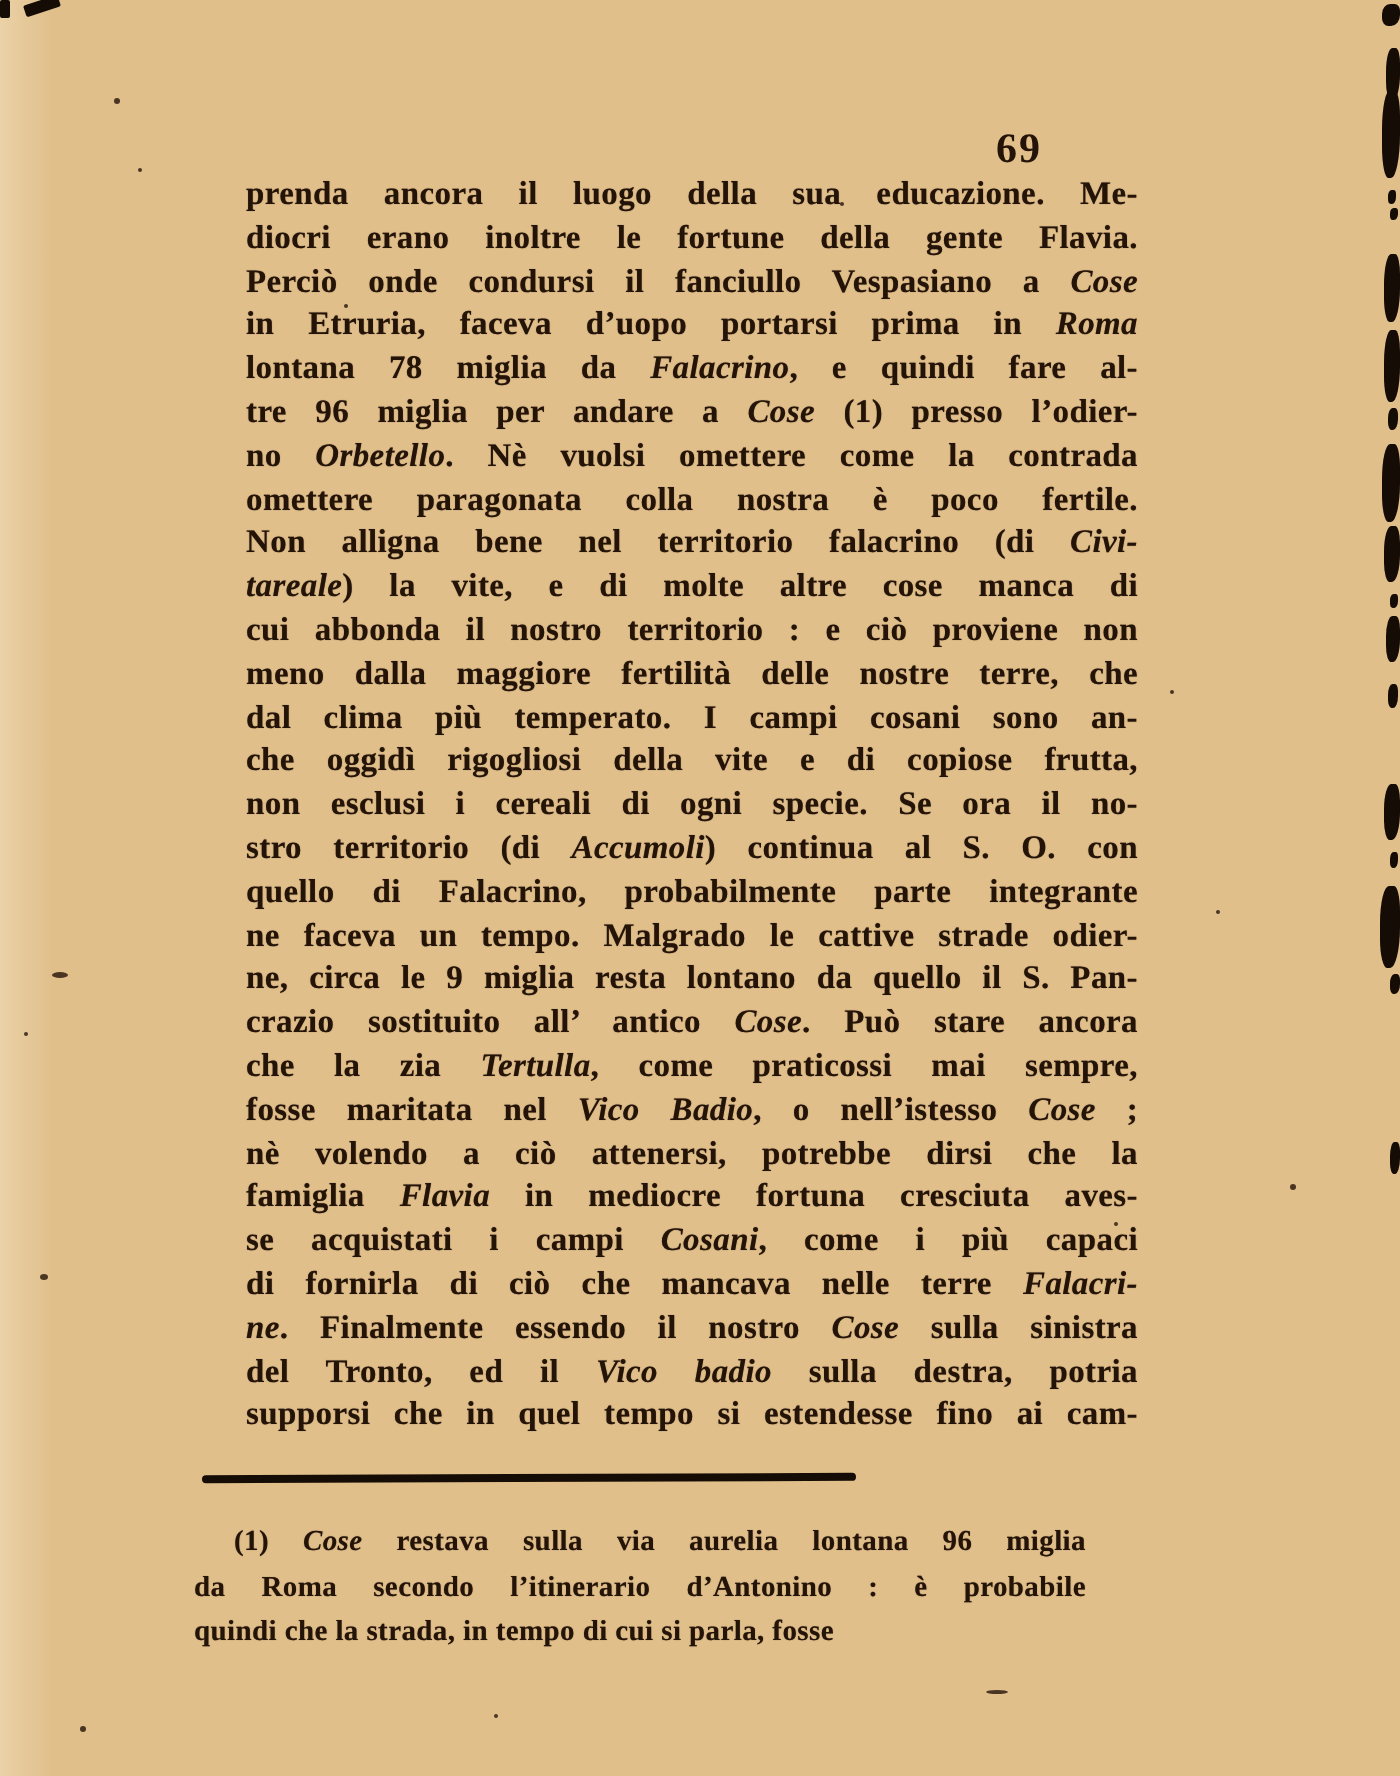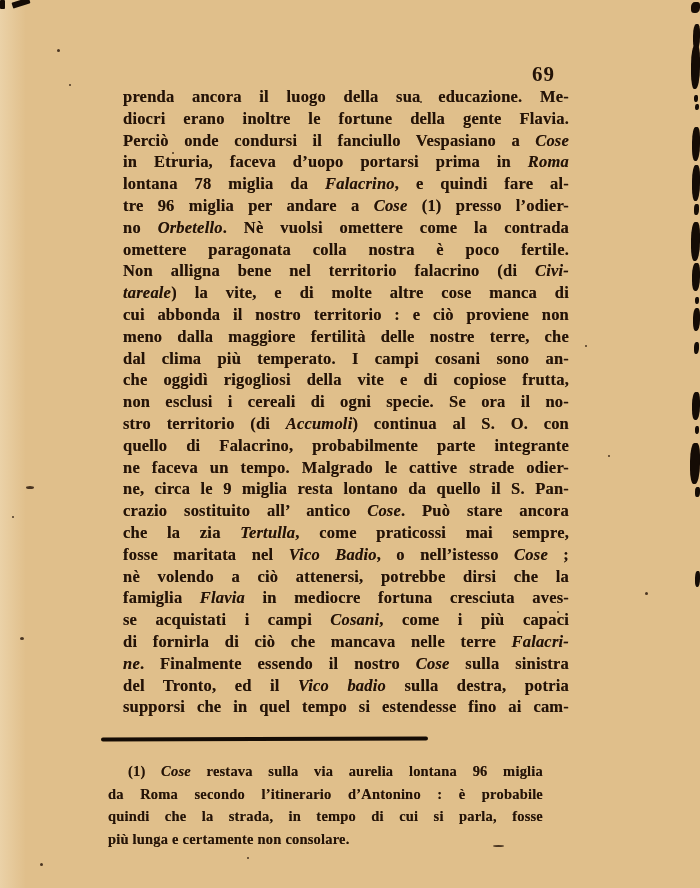--- a/index.html
+++ b/index.html
@@ -14,21 +14,21 @@
     position: relative;
   }
   .page {
     position: absolute;
     inset: 0;
     
     background: linear-gradient(90deg, rgba(255,244,220,0.35) 0px, rgba(255,244,220,0.0) 26px);
   }
   .page-number {
     position: absolute;
-    left: 532px;
+    left: 498px;
     top: 62px;
     font-size: 21px;
     font-weight: 700;
     letter-spacing: 1px;
   }
   .body-text {
     position: absolute;
     left: 97px;
     top: 86px;
     width: 446px;
@@ -62,21 +62,20 @@
     font-size: 14.5px;
     font-weight: 700;
     letter-spacing: 0.2px;
   }
   .footnote .tline {
     height: 22.6px;
     line-height: 22.6px;
     text-align: justify;
     text-align-last: justify;
     text-shadow: 0 0 0.5px rgba(36,19,7,0.5);
-    margin-left: 11px;
   }
   .footnote .tline:first-child { text-indent: 20px; }
   .footnote .tline:last-child  { text-align-last: left; }
   .tline i { }
   .edge-mark, .corner-mark, .speck {
     position: absolute;
   }
   .edge-mark  { border-radius: 45% 30% 50% 35%; }
   .speck      { border-radius: 50%; }
   .corner-mark{ border-radius: 1px; }
@@ -119,21 +118,20 @@
       <div class="tline"><span>del Tronto, ed il </span><i>Vico badio</i><span> sulla destra, potria</span></div>
       <div class="tline"><span>supporsi che in quel tempo si estendesse fino ai cam-</span></div>
     </div>
 
   <div class="footnote-rule" style="background: rgb(21, 12, 5);"></div>
 
   <div class="footnote" id="footnote-text" style="color: rgb(36, 19, 7);">
       <div class="tline"><span>(1) </span><i>Cose</i><span> restava sulla via aurelia lontana 96 miglia</span></div>
       <div class="tline"><span>da Roma secondo l’itinerario d’Antonino : è probabile</span></div>
       <div class="tline"><span>quindi che la strada, in tempo di cui si parla, fosse</span></div>
-      <div class="tline"><span>più lunga e certamente non consolare.</span></div>
     </div>
 
   <div id="artifact-layer">
       <div class="edge-mark" style="top: 2px; right: 0px; width: 9px; height: 11px; background: rgb(21, 12, 5);"></div>
       <div class="edge-mark" style="top: 24px; right: 0px; width: 7px; height: 26px; background: rgb(21, 12, 5);"></div>
       <div class="edge-mark" style="top: 45px; right: 0px; width: 9px; height: 44px; background: rgb(21, 12, 5);"></div>
       <div class="edge-mark" style="top: 95px; right: 2px; width: 4px; height: 7px; background: rgb(21, 12, 5);"></div>
       <div class="edge-mark" style="top: 104px; right: 1px; width: 4px; height: 6px; background: rgb(21, 12, 5);"></div>
       <div class="edge-mark" style="top: 127px; right: 0px; width: 8px; height: 34px; background: rgb(21, 12, 5);"></div>
       <div class="edge-mark" style="top: 165px; right: 0px; width: 8px; height: 36px; background: rgb(21, 12, 5);"></div>

